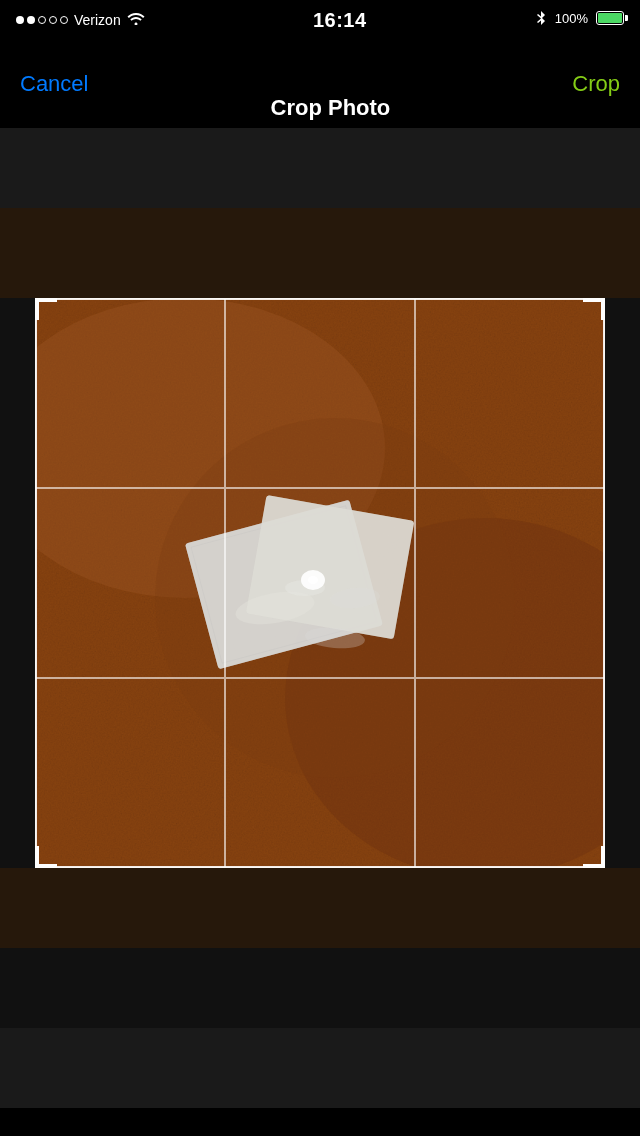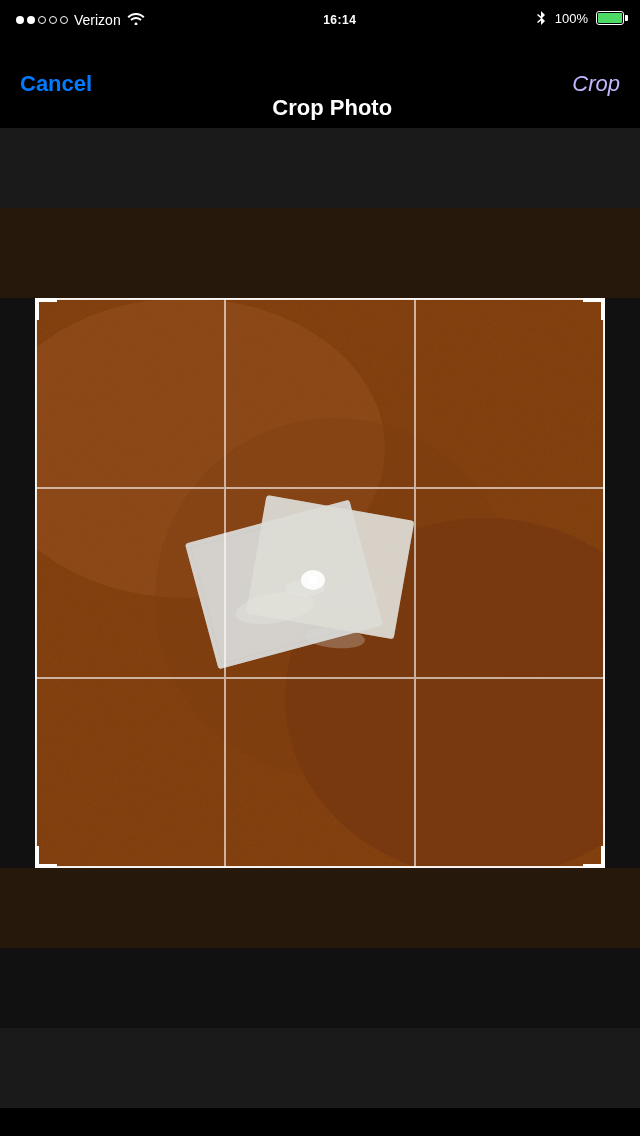--- a/index.html
+++ b/index.html
@@ -56,21 +56,21 @@
       font-size: 14px;
       font-weight: 500;
     }
 
     .wifi-icon {
       display: inline-block;
       font-size: 16px;
     }
 
     .status-center {
-      font-size: 12px;
+      font-size: 20px;
       font-weight: 600;
       letter-spacing: 0.5px;
     }
 
     .status-right {
       display: flex;
       align-items: flex-start;
       gap: 8px;
       font-size: 13px;
     }
@@ -316,23 +316,23 @@
     <span>100%</span>
     <div class="battery-container">
       <div class="battery">
         <div class="battery-fill"></div>
       </div>
     </div>
   </div>
 </div>
 
 <div class="nav-bar">
-  <span class="nav-cancel" style="color: rgb(0, 122, 255); font-weight: bold;">Cancel</span>
+  <span class="nav-cancel" style="color: rgb(0, 122, 255);">Cancel</span>
   <span class="nav-title">Crop Photo</span>
-  <span class="nav-crop" style="color: #c4b5fd; font-style: italic;">Crop</span>
+  <span class="nav-crop" style="color: #84cc16;">Crop</span>
 </div>
 
 <div class="main-content">
 
   <div class="photo-strip">
 
     <div class="photo-dark-top"></div>
 
     <div class="crop-area">
 

